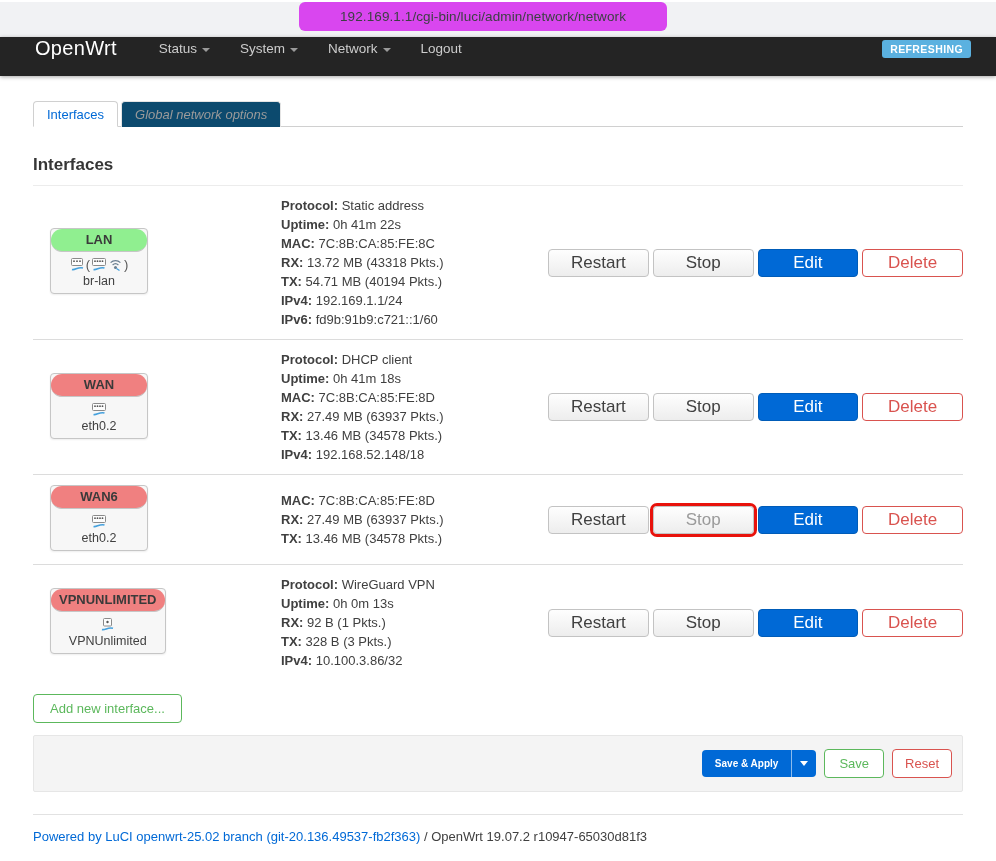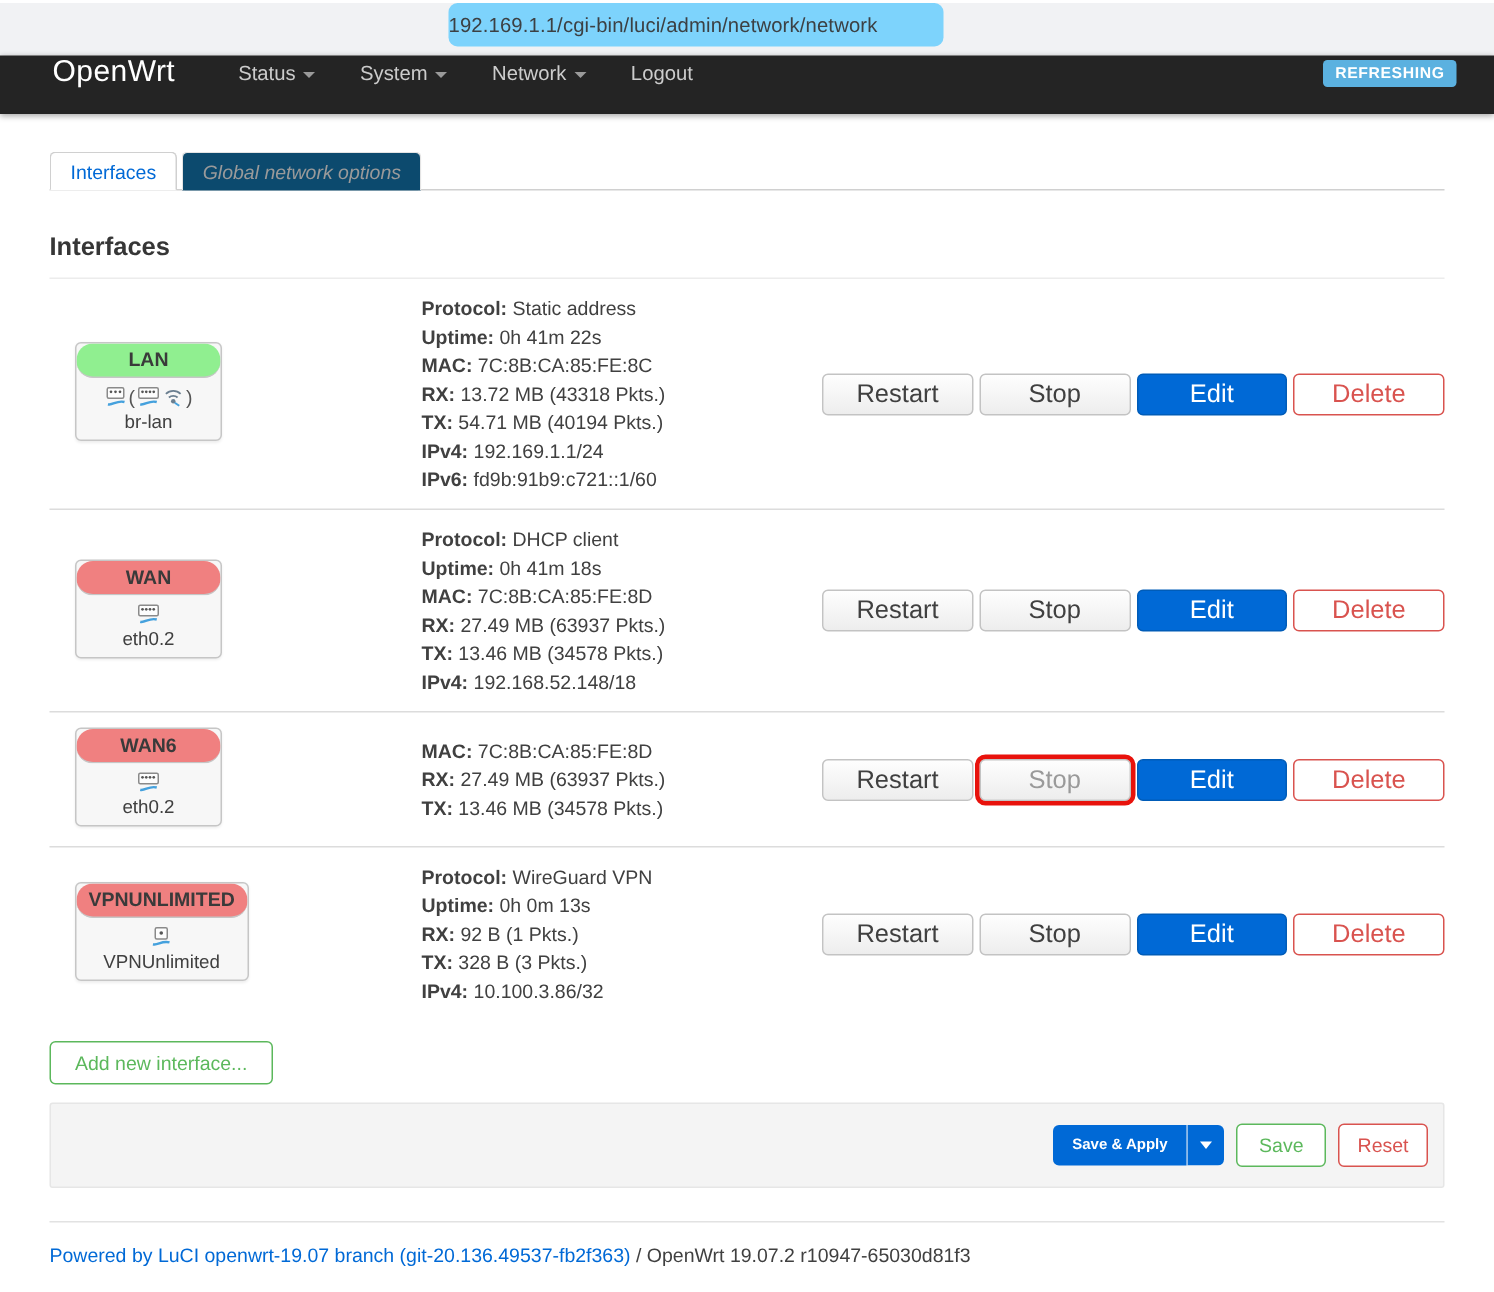--- a/index.html
+++ b/index.html
@@ -5,22 +5,22 @@
   * { box-sizing: border-box; }
   html,body { margin:0; padding:0; }
   body {
     width:996px; height:861px; background:#fff;
     font-family:"Liberation Sans", sans-serif; font-size:13px; color:#404040;
     overflow:hidden;
   }
   
   .browser-bar { height:37px; background:#f1f2f4; border-top:2px solid #fff; position:relative; }
   .url-field {
-    position:absolute; left:299px; top:0px; width:330px; height:29px;
-    background:#7dd3fc; border-radius:6px; display:flex; align-items:center; justify-content:flex-start;
+    position:absolute; left:299px; top:0px; width:368px; height:29px;
+    background:#d946ef; border-radius:6px; display:flex; align-items:center; justify-content:center;
     color:#3c4043; font-size:13.5px; letter-spacing:0.1px;
   }
   
   .navbar {
     height:39px; display:flex; align-items:center; padding:0 25px 16px 35px;
     background-color:#242424;
     background-image: radial-gradient(rgba(255,255,255,0.05) 15%, transparent 16%),
                       radial-gradient(rgba(255,255,255,0.04) 15%, transparent 16%);
     background-size:4px 4px; background-position:0 0,2px 2px;
     box-shadow:0 1px 4px rgba(0,0,0,0.35);
@@ -275,15 +275,15 @@
       <span class="split-main">Save &amp; Apply</span>
       <span class="split-caret">
         <span class="tri"></span>
       </span>
     </span>
     <span class="save-btn">Save</span>
     <span class="reset-btn">Reset</span>
   </div>
 
   <div class="footer">
-    <span class="footer-link">Powered by LuCI openwrt-19.07 branch (git-20.136.49537-fb2f363)</span><span> / OpenWrt 19.07.2 r10947-65030d81f3</span>
+    <span class="footer-link">Powered by LuCI openwrt-25.02 branch (git-20.136.49537-fb2f363)</span><span> / OpenWrt 19.07.2 r10947-65030d81f3</span>
   </div>
 </div>
 
 </body></html>

